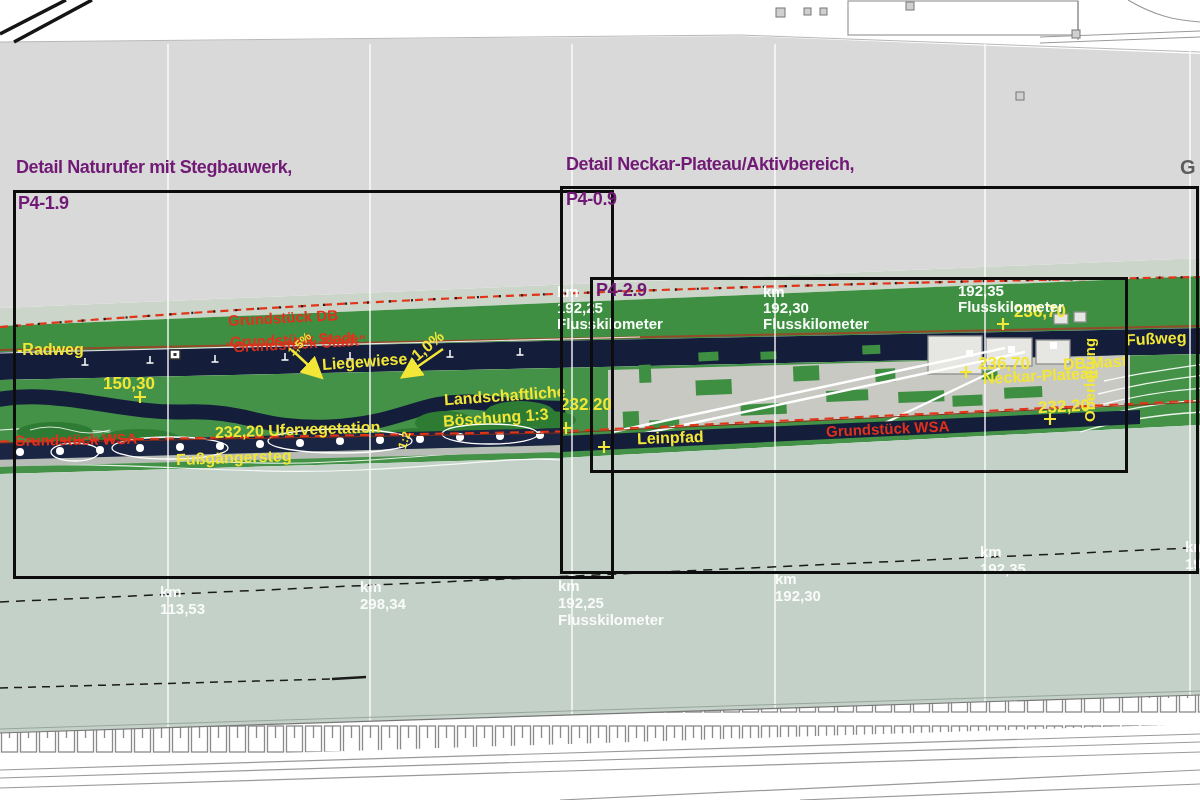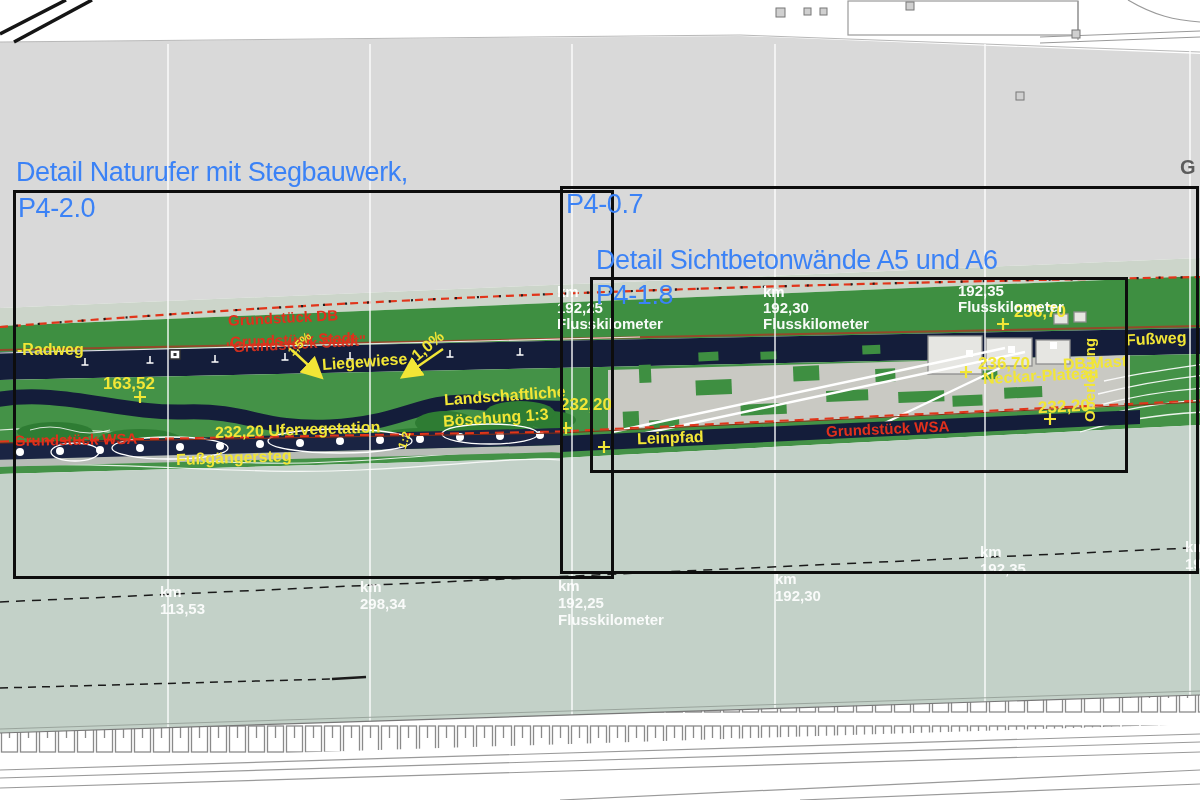--- a/index.html
+++ b/index.html
@@ -1,20 +1,20 @@
 <!DOCTYPE html>
 <html><head>
 <meta charset="utf-8">
 <style>
   html,body{margin:0;padding:0;background:#fff}
   #stage{position:relative;width:1200px;height:800px;overflow:hidden;background:#fff;
          font-family:"Liberation Sans",sans-serif}
   #plan-svg{position:absolute;left:0;top:0;z-index:1}
   .lbl{position:absolute;white-space:nowrap;line-height:1.05;z-index:4}
-  .title{font-size:27px;font-weight:400;color:#3b82f6;letter-spacing:-.4px;z-index:6}
+  .title{font-size:18px;font-weight:700;color:#701a75;letter-spacing:-.4px;z-index:6}
   .red{color:#e1301c;font-weight:700;font-size:15px}
   .yel{color:#f2e636;font-weight:700;font-size:16px}
   .elev{color:#f2e636;font-weight:700;font-size:17px}
   .small{font-size:12px}
   .wk{color:rgba(255,255,255,.96);font-weight:700;font-size:15px;line-height:16px}
   .wkw{color:rgba(255,255,255,.9);font-weight:700;font-size:15px;line-height:17px}
   .gray{color:#5c5c5c;font-weight:700;font-size:20px}
   .box{position:absolute;border:3px solid #0d0d0d;z-index:5;pointer-events:none}
 </style>
 </head>
@@ -234,33 +234,33 @@
     <line x1="292" y1="350" x2="320" y2="376" marker-end="url(#arrY)"></line>
     <line x1="443" y1="349" x2="404" y2="376" marker-end="url(#arrY)"></line>
   </g>
 </svg>
 
 <div class="box" style="left:13px;top:190px;width:595px;height:383px"></div>
 <div class="box" style="left:560px;top:186px;width:633px;height:382px"></div>
 <div class="box" style="left:590px;top:277px;width:532px;height:190px"></div>
 
 <div class="lbl title" style="left:16px;top:158px">Detail Naturufer mit Stegbauwerk,</div>
-<div class="lbl title" style="left:18px;top:194px">P4-2.0</div>
-<div class="lbl title" style="left:566px;top:190px">P4-0.7</div>
-<div class="lbl title" style="left:596px;top:246px">Detail Sichtbetonwände A5 und A6</div>
-<div class="lbl title" style="left:596px;top:281px">P4-1.8</div>
+<div class="lbl title" style="left:18px;top:194px">P4-1.9</div>
+<div class="lbl title" style="left:566px;top:155px">Detail Neckar-Plateau/Aktivbereich,</div>
+<div class="lbl title" style="left:566px;top:190px">P4-0.9</div>
+<div class="lbl title" style="left:596px;top:281px">P4-2.9</div>
 
 <div class="lbl red" style="left:228px;top:310px;transform:rotate(-3deg)">Grundstück DB</div>
 <div class="lbl red" style="left:230px;top:332px;transform:rotate(-2deg)">Grundstück Stadt</div>
 <div class="lbl red" style="left:226px;top:336px;transform:rotate(-3deg);opacity:.9">"Grundstück Stadt"</div>
 <div class="lbl red" style="left:14px;top:432px;transform:rotate(-1deg)">Grundstück WSA</div>
 <div class="lbl red" style="left:826px;top:421px;transform:rotate(-2.5deg)">Grundstück WSA</div>
 
 <div class="lbl yel" style="left:17px;top:342px">-Radweg</div>
-<div class="lbl elev" style="left:103px;top:375px">163,52</div>
+<div class="lbl elev" style="left:103px;top:375px">150,30</div>
 <div class="lbl yel" style="left:322px;top:354px;transform:rotate(-4deg)">Liegewiese</div>
 <div class="lbl yel small" style="left:286px;top:338px;transform:rotate(-45deg)">1,5%</div>
 <div class="lbl yel" style="left:410px;top:338px;transform:rotate(-40deg)">1,0%</div>
 <div class="lbl yel" style="left:444px;top:388px;transform:rotate(-4deg)">Landschaftliche</div>
 <div class="lbl yel" style="left:443px;top:410px;transform:rotate(-4deg)">Böschung 1:3</div>
 <div class="lbl yel" style="left:215px;top:422px;transform:rotate(-2deg)">232,20 Ufervegetation</div>
 <div class="lbl yel" style="left:176px;top:450px;transform:rotate(-2deg)">Fußgängersteg</div>
 <div class="lbl yel small" style="left:396px;top:434px;transform:rotate(-72deg)">1:2</div>
 <div class="lbl elev" style="left:560px;top:396px">232,20</div>
 <div class="lbl yel" style="left:637px;top:430px;transform:rotate(-2deg)">Leinpfad</div>

